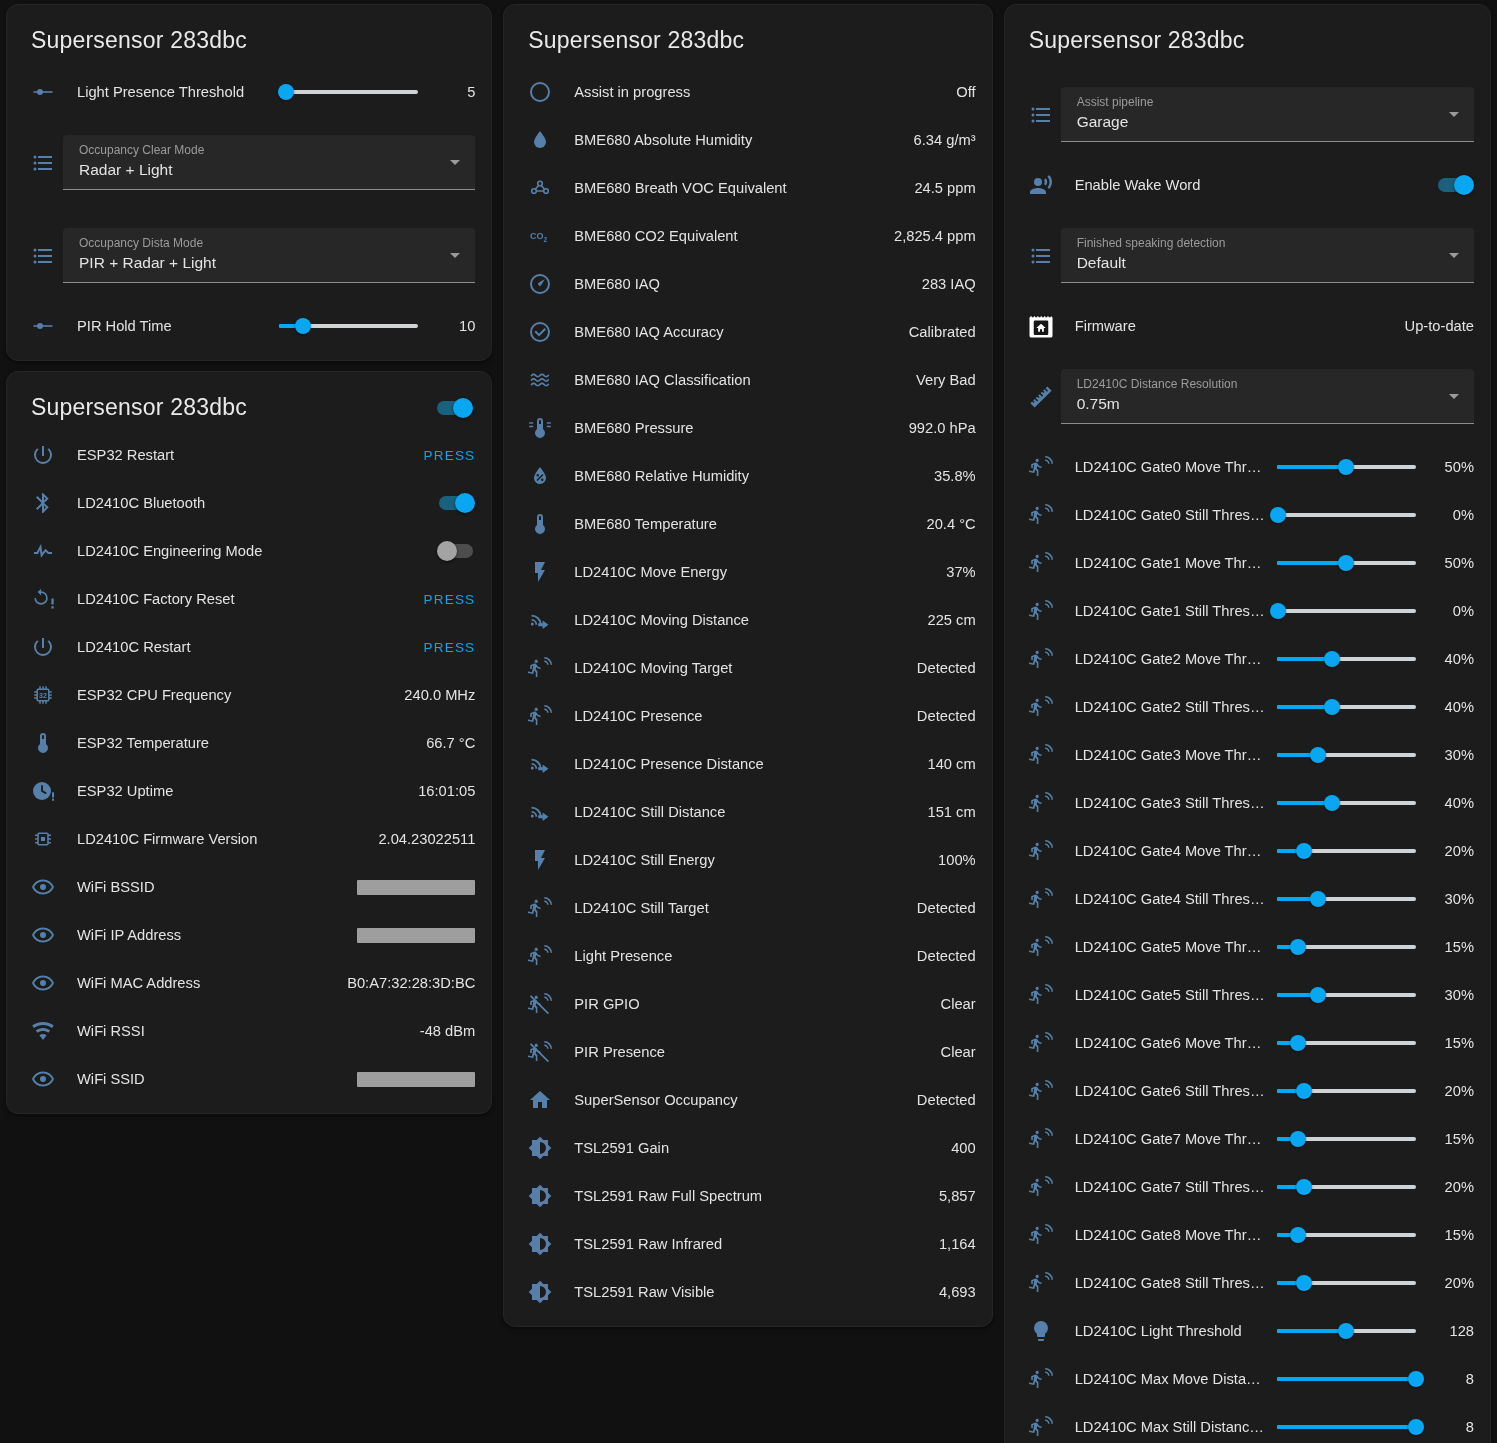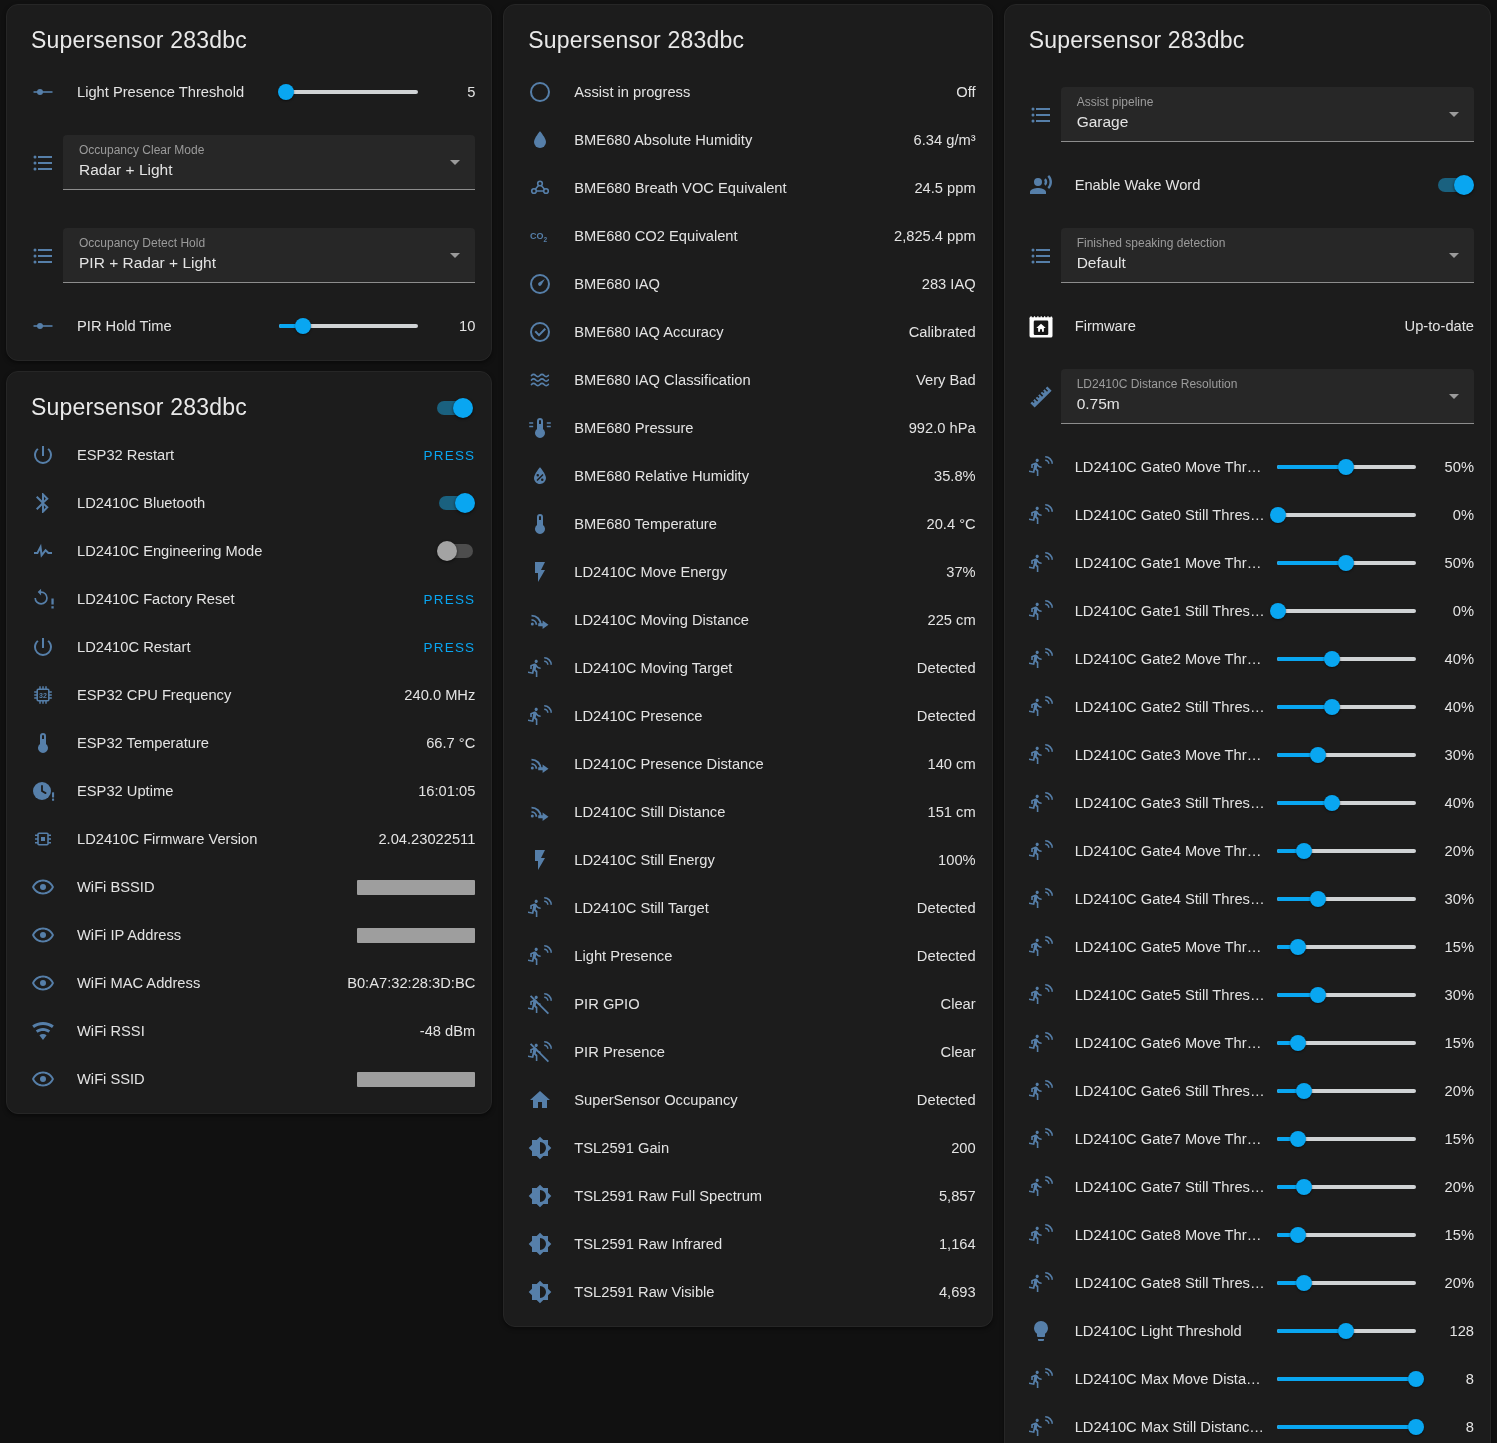--- a/index.html
+++ b/index.html
@@ -101,21 +101,21 @@
               <span class="select-arrow"></span>
             </div>
           </div>
           <div class="row row--select">
             <span class="icon-wrap">
               <svg viewBox="0 0 24 24" class="icon">
                 <path d="M7,5H21V7H7V5M7,13V11H21V13H7M4,4.5A1.5,1.5 0 0,1 5.5,6A1.5,1.5 0 0,1 4,7.5A1.5,1.5 0 0,1 2.5,6A1.5,1.5 0 0,1 4,4.5M4,10.5A1.5,1.5 0 0,1 5.5,12A1.5,1.5 0 0,1 4,13.5A1.5,1.5 0 0,1 2.5,12A1.5,1.5 0 0,1 4,10.5M7,19V17H21V19H7M4,16.5A1.5,1.5 0 0,1 5.5,18A1.5,1.5 0 0,1 4,19.5A1.5,1.5 0 0,1 2.5,18A1.5,1.5 0 0,1 4,16.5Z"></path>
               </svg>
             </span>
             <div class="select">
-              <span class="select-label">Occupancy Detect Hold</span>
+              <span class="select-label">Occupancy Dista Mode</span>
               <span class="select-value">PIR + Radar + Light</span>
               <span class="select-arrow"></span>
             </div>
           </div>
           <div class="row row--slider">
             <span class="icon-wrap">
               <svg viewBox="0 0 24 24" class="icon">
                 <path d="M2.5 11.2h19v1.6h-19z"></path>
                 <circle cx="9" cy="12" r="3"></circle>
               </svg>
@@ -558,21 +558,21 @@
             <span class="label">SuperSensor Occupancy</span>
             <span class="value">Detected</span>
           </div>
           <div class="row row--sensor">
             <span class="icon-wrap">
               <svg viewBox="0 0 24 24" class="icon">
                 <path d="M12,18V6A6,6 0 0,1 18,12A6,6 0 0,1 12,18M20,15.31L23.31,12L20,8.69V4H15.31L12,0.69L8.69,4H4V8.69L0.69,12L4,15.31V20H8.69L12,23.31L15.31,20H20V15.31Z"></path>
               </svg>
             </span>
             <span class="label">TSL2591 Gain</span>
-            <span class="value">200</span>
+            <span class="value">400</span>
           </div>
           <div class="row row--sensor">
             <span class="icon-wrap">
               <svg viewBox="0 0 24 24" class="icon">
                 <path d="M12,18V6A6,6 0 0,1 18,12A6,6 0 0,1 12,18M20,15.31L23.31,12L20,8.69V4H15.31L12,0.69L8.69,4H4V8.69L0.69,12L4,15.31V20H8.69L12,23.31L15.31,20H20V15.31Z"></path>
               </svg>
             </span>
             <span class="label">TSL2591 Raw Full Spectrum</span>
             <span class="value">5,857</span>
           </div>

